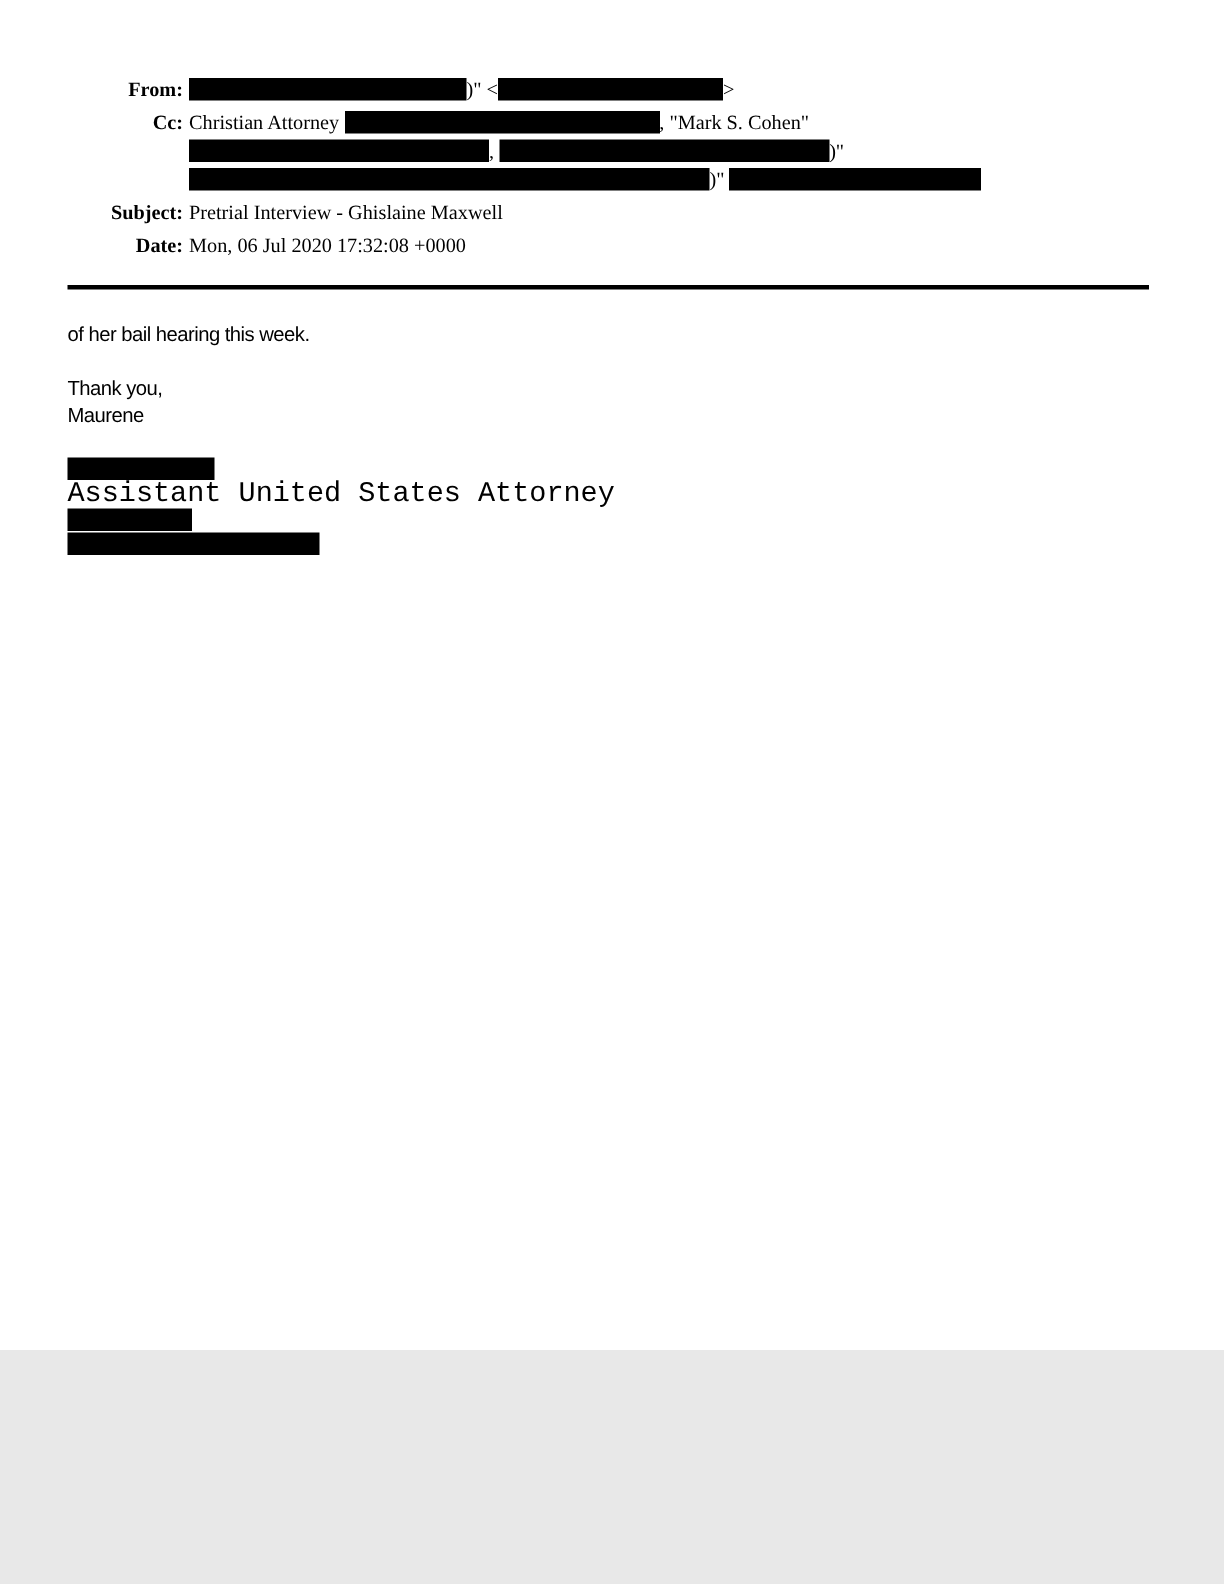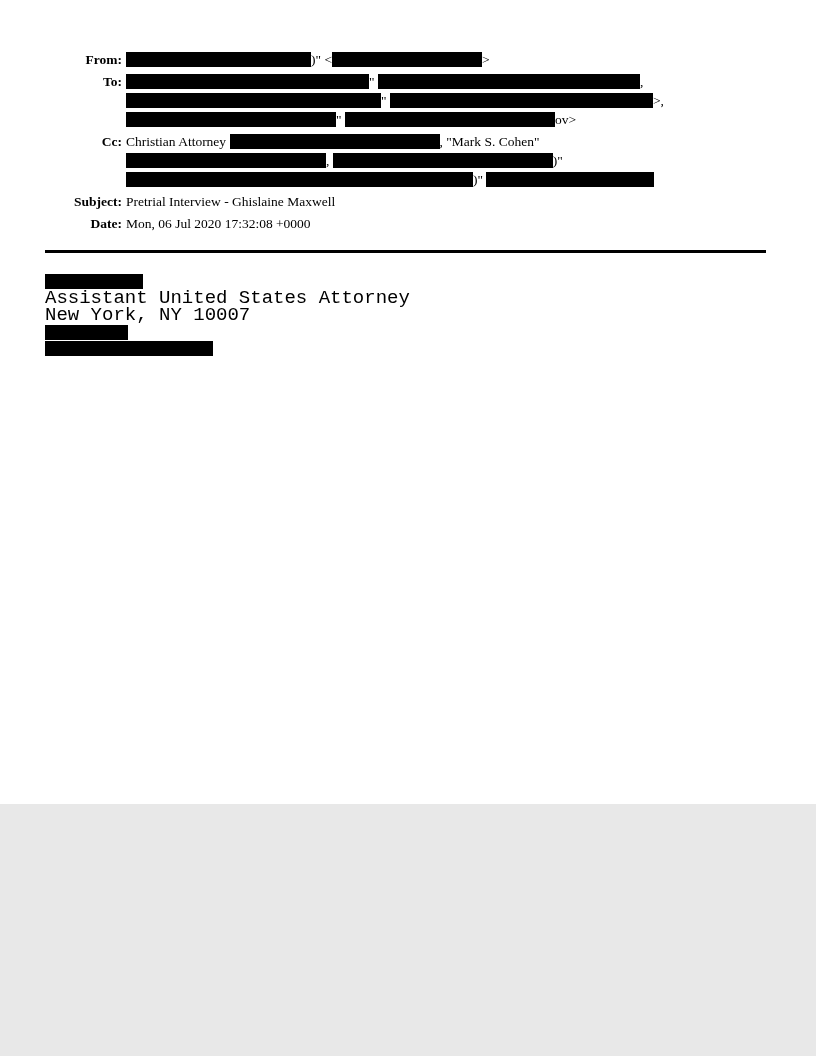--- a/index.html
+++ b/index.html
@@ -1,19 +1,19 @@
 <!DOCTYPE html>
 <html><head>
 <meta charset="utf-8">
 <style>
   html, body { margin: 0; padding: 0; background: #e8e8e8; }
   .page {
     position: relative;
     width: 816px;
-    height: 804px;
+    height: 900px;
     margin: 0 auto;
     background: #ffffff;
     overflow: hidden;
     color: #000000;
   }
   
   .header {
     padding: 50px 0 0 45px;
     font-family: "Liberation Serif", serif;
     font-size: 13.5px;
@@ -81,28 +81,20 @@
 
 <div class="page">
   <div class="header">
       <div class="field">
         <div class="label">From:</div>
         <div class="values">
           <div class="hline"><span class="redaction" style="width: 185px;"></span><span class="htext">)" &lt;</span><span class="redaction" style="width: 150px;"></span><span class="htext">&gt;</span></div>
         </div>
       </div>
       <div class="field">
-        <div class="label">To:</div>
-        <div class="values">
-          <div class="hline"><span class="redaction" style="width: 243px;"></span><span class="htext">" </span><span class="redaction" style="width: 262px;"></span><span class="htext">,</span></div>
-          <div class="hline"><span class="redaction" style="width: 255px;"></span><span class="htext">" </span><span class="redaction" style="width: 263px;"></span><span class="htext">&gt;,</span></div>
-          <div class="hline"><span class="redaction" style="width: 210px;"></span><span class="htext">" </span><span class="redaction" style="width: 210px;"></span><span class="htext">ov&gt;</span></div>
-        </div>
-      </div>
-      <div class="field">
         <div class="label">Cc:</div>
         <div class="values">
           <div class="hline"><span class="htext">Christian Attorney </span><span class="redaction" style="width: 210px;"></span><span class="htext">, "Mark S. Cohen"</span></div>
           <div class="hline"><span class="redaction" style="width: 200px;"></span><span class="htext">, </span><span class="redaction" style="width: 220px;"></span><span class="htext">)"</span></div>
           <div class="hline"><span class="redaction" style="width: 347px;"></span><span class="htext">)" </span><span class="redaction" style="width: 168px;"></span></div>
         </div>
       </div>
       <div class="field">
         <div class="label">Subject:</div>
         <div class="values">
@@ -112,22 +104,26 @@
       <div class="field">
         <div class="label">Date:</div>
         <div class="values">
           <div class="hline"><span class="htext">Mon, 06 Jul 2020 17:32:08 +0000</span></div>
         </div>
       </div>
     </div>
   <div class="rule"></div>
   <div class="email-body">
       <div class="paragraph">
+        <div class="body-line">of her bail hearing this week.</div>
+      </div>
+      <div class="paragraph">
+        <div class="body-line">Thank you,</div>
+        <div class="body-line">Maurene</div>
       </div>
     </div>
   <div class="signature">
       <div class="sig-bar" style="width: 98px;"></div>
       <div class="sig-line">Assistant United States Attorney</div>
-      <div class="sig-line">New York, NY 10007</div>
       <div class="sig-bar" style="width: 83px;"></div>
       <div class="sig-bar" style="width: 168px;"></div>
     </div>
 </div>
 
 </body></html>

